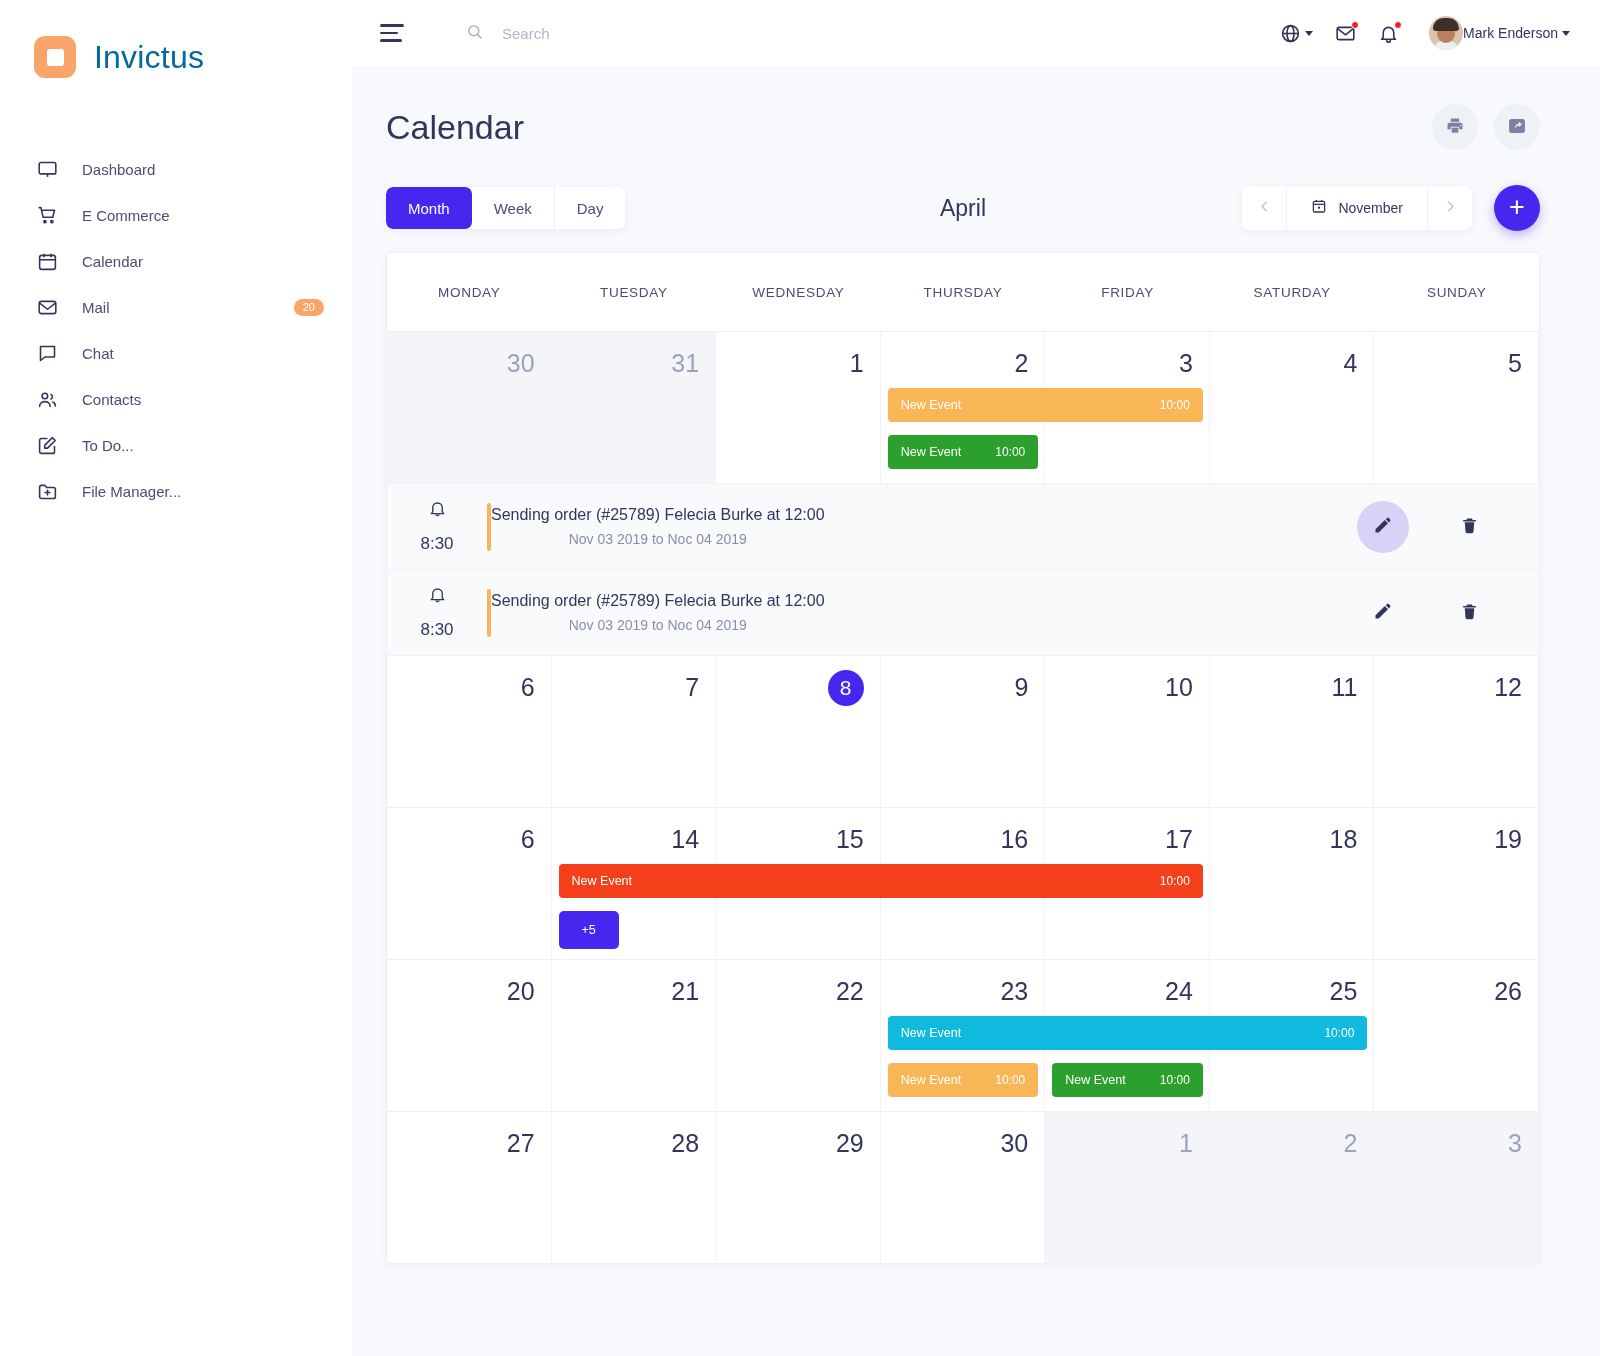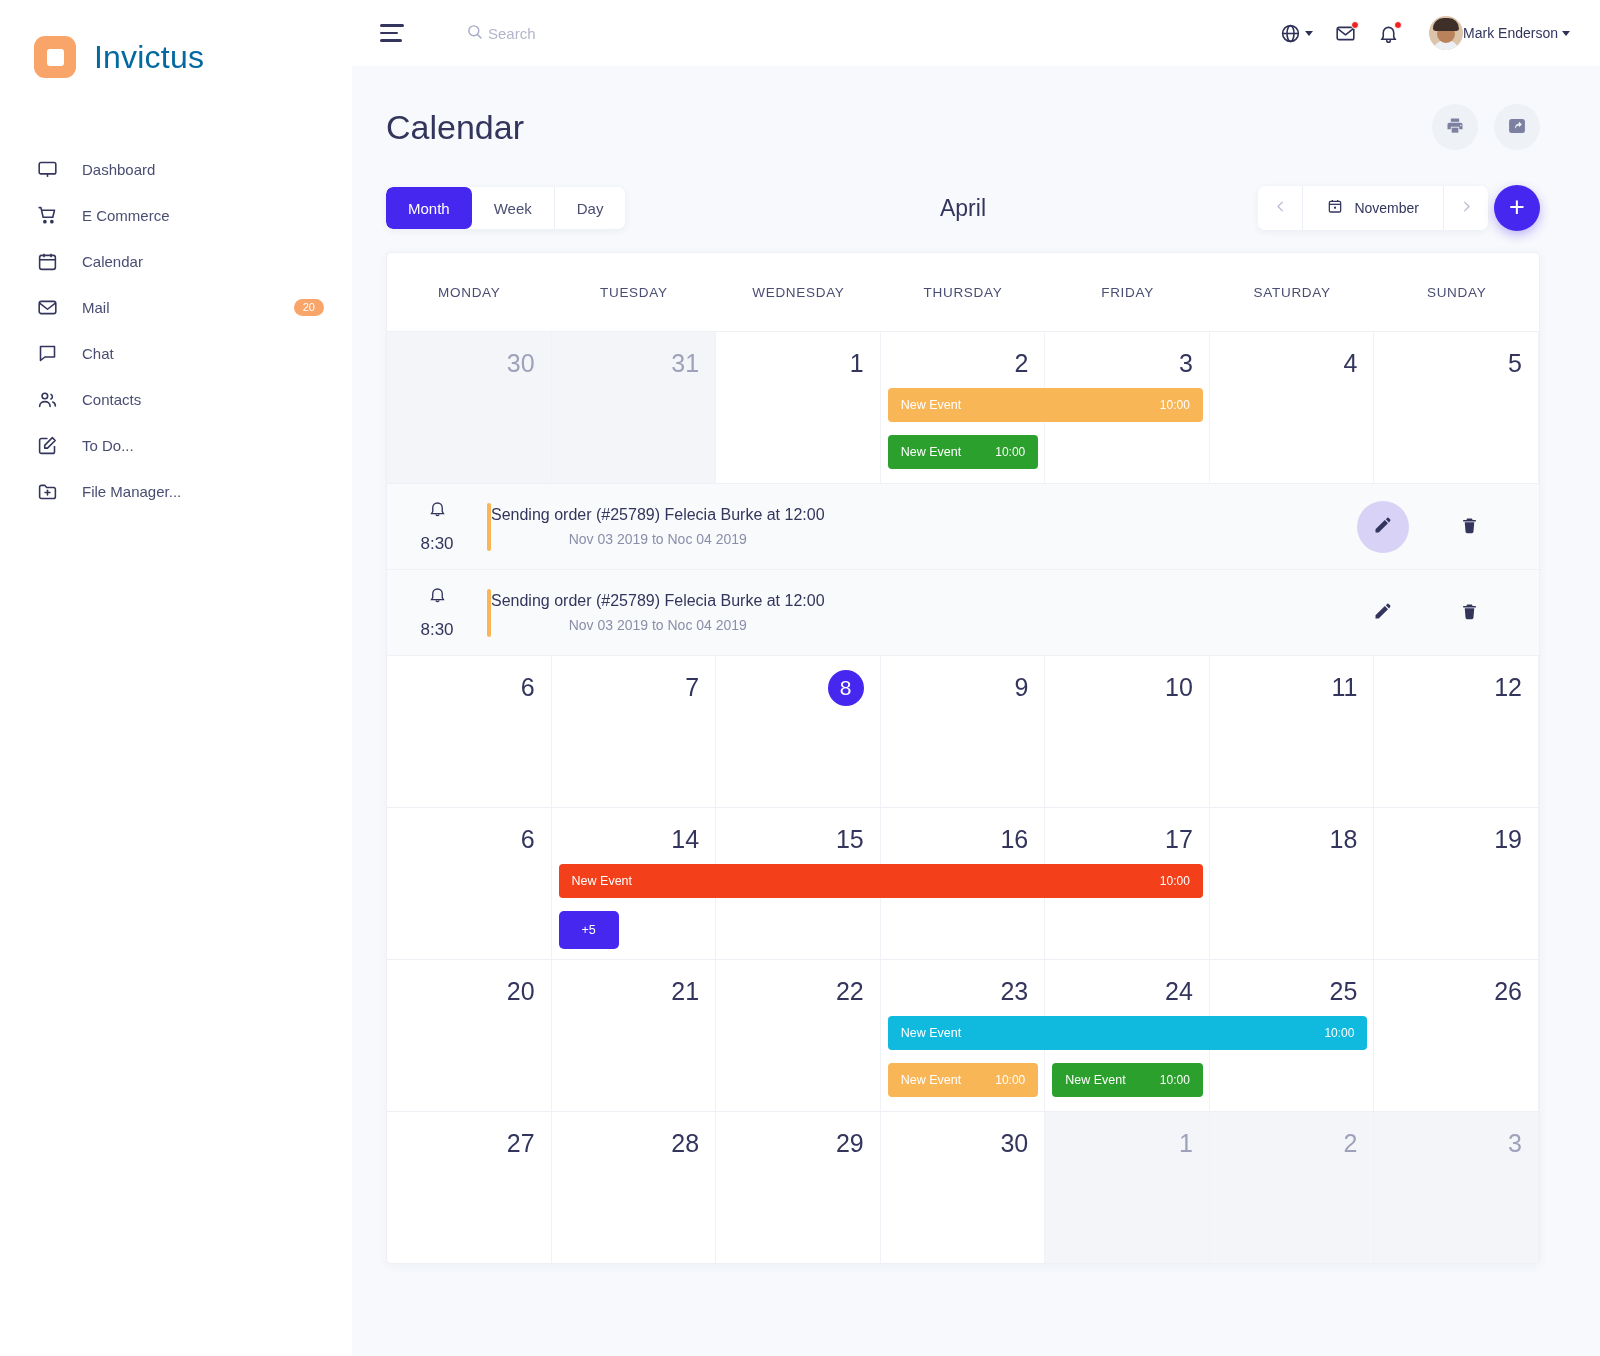--- a/index.html
+++ b/index.html
@@ -51,21 +51,21 @@
   .topbar {
     height: 66px; background: #ffffff; display: flex; align-items: center;
     padding: 0 30px 0 28px; flex: 0 0 66px;
   }
   .hamburger { width: 26px; height: 18px; display: flex; flex-direction: column; justify-content: space-between; cursor: pointer; }
   .hamburger i { display: block; height: 2.6px; background: #33355c; border-radius: 2px; }
   .hamburger i:nth-child(1) { width: 24px; }
   .hamburger i:nth-child(2) { width: 18px; }
   .hamburger i:nth-child(3) { width: 22px; }
 
-  .searchbox { display: flex; align-items: center; margin-left: 60px; gap: 5px; }
+  .searchbox { display: flex; align-items: center; margin-left: 60px; gap: 19px; }
   .searchbox svg { width: 17px; height: 17px; color: #a8abc4; }
   .search-input {
     border: none; outline: none; background: transparent;
     font-size: 15px; color: #6b6e8c; width: 260px;
     font-family: "Liberation Sans", sans-serif;
   }
   .search-input::placeholder { color: #b2b5ca; }
 
   .top-right { margin-left: auto; display: flex; align-items: center; gap: 22px; }
   .ticon { position: relative; display: flex; align-items: center; color: #2f3158; cursor: pointer; }
@@ -102,21 +102,21 @@
     border: none; background: transparent; cursor: pointer;
     padding: 0 22px; font-size: 15px; color: #4a4d72;
     font-family: "Liberation Sans", sans-serif; height: 42px;
     border-right: 1px solid #eceef5;
   }
   .view-btn:last-child { border-right: none; }
   .view-btn.active { background: #4527F0; color: #ffffff; border-radius: 7px; border-right: none; }
 
   .month-label { position: absolute; left: 0; right: 0; text-align: center; font-size: 23px; color: #33355c; pointer-events: none; }
 
-  .nav-right { margin-left: auto; display: flex; align-items: center; gap: 6px; position: relative; z-index: 2; justify-content: flex-end; }
+  .nav-right { margin-left: auto; display: flex; align-items: center; gap: 22px; position: relative; z-index: 2; justify-content: flex-end; }
   .monthnav {
     display: flex; align-items: center; background: #ffffff; border-radius: 7px;
     box-shadow: 0 2px 7px rgba(60,70,120,.07); height: 44px;
   }
   .monthnav-arrow {
     width: 44px; height: 44px; display: flex; align-items: center; justify-content: center;
     cursor: pointer; border: none; background: transparent; color: #b8bbd0;
   }
   .monthnav-arrow svg { width: 15px; height: 15px; }
   .monthnav-mid {

